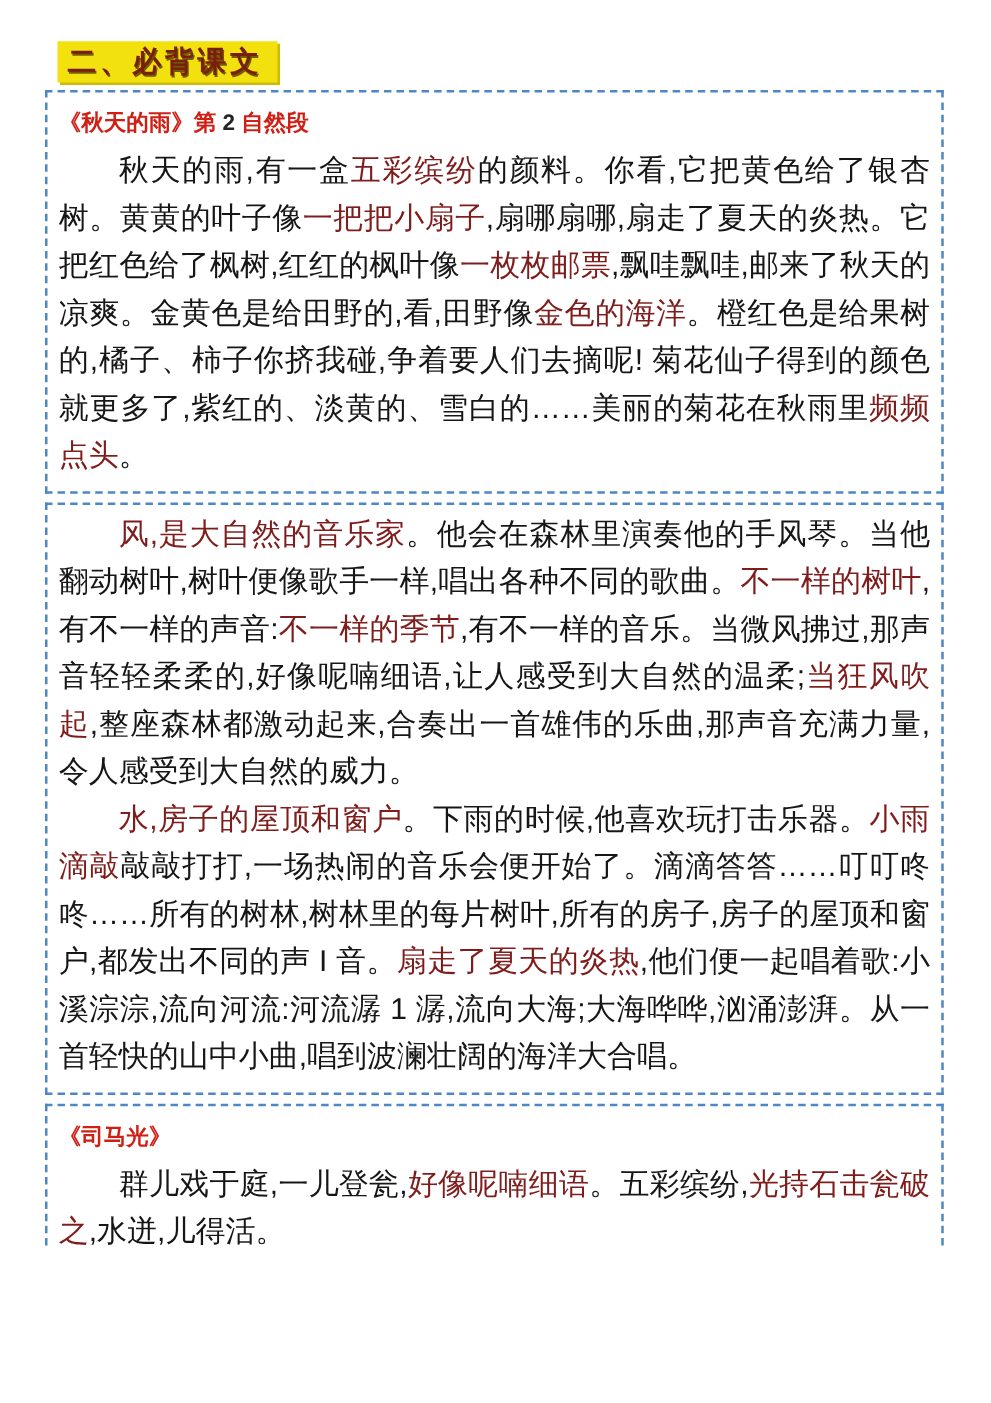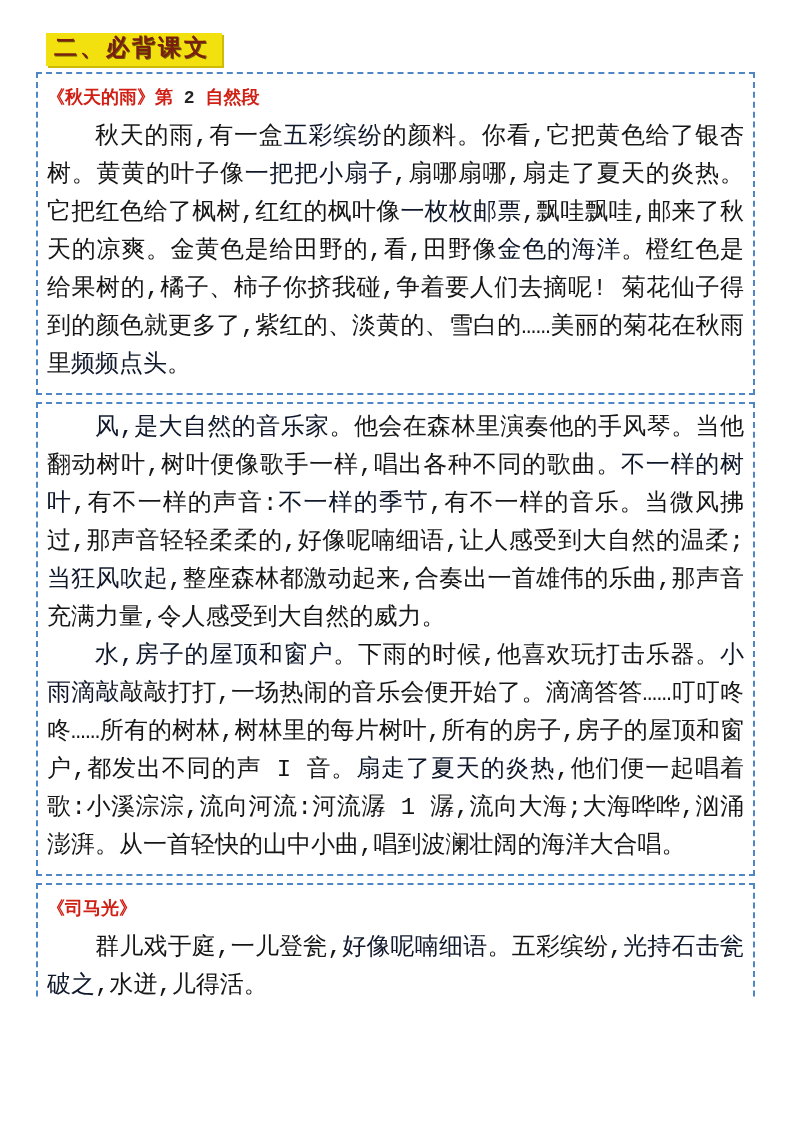--- a/index.html
+++ b/index.html
@@ -1,21 +1,21 @@
 <!DOCTYPE html>
 <html><head>
 <meta charset="utf-8">
 <style>
   html,body{margin:0;padding:0;background:#ffffff;}
   .page{
     position:relative;
     width:793px;height:998px;
     background:#ffffff;
     overflow:hidden;
-    font-family:Liberation Mono, monospace;
+    font-family:Liberation Sans, sans-serif;
   }
   .section-label{
     position:absolute;left:46px;top:33px;
     background:#f2e10e;
     color:#7a1f10;
     font-weight:bold;
     font-size:23px;
     line-height:28px;
     padding:2px 12px 3px 8px;
     letter-spacing:3px;
@@ -43,21 +43,21 @@
   .heading .seg-k{color:#242424;}
   .para{
     margin:0;
     font-size:24px;
     line-height:38px;
     text-indent:2em;
     text-align:justify;
     color:#161616;
   }
   .seg-k{color:#161616;}
-  .seg-r{color:#0f172a;}
+  .seg-r{color:#7f1d1d;}
   .footer{
     position:absolute;left:0;right:0;top:1078px;
     text-align:right;
     font-size:21px;
     color:#2a2a2a;
     z-index:1;
   }
   .illustration{
     position:absolute;left:638px;top:995px;
     z-index:2;

